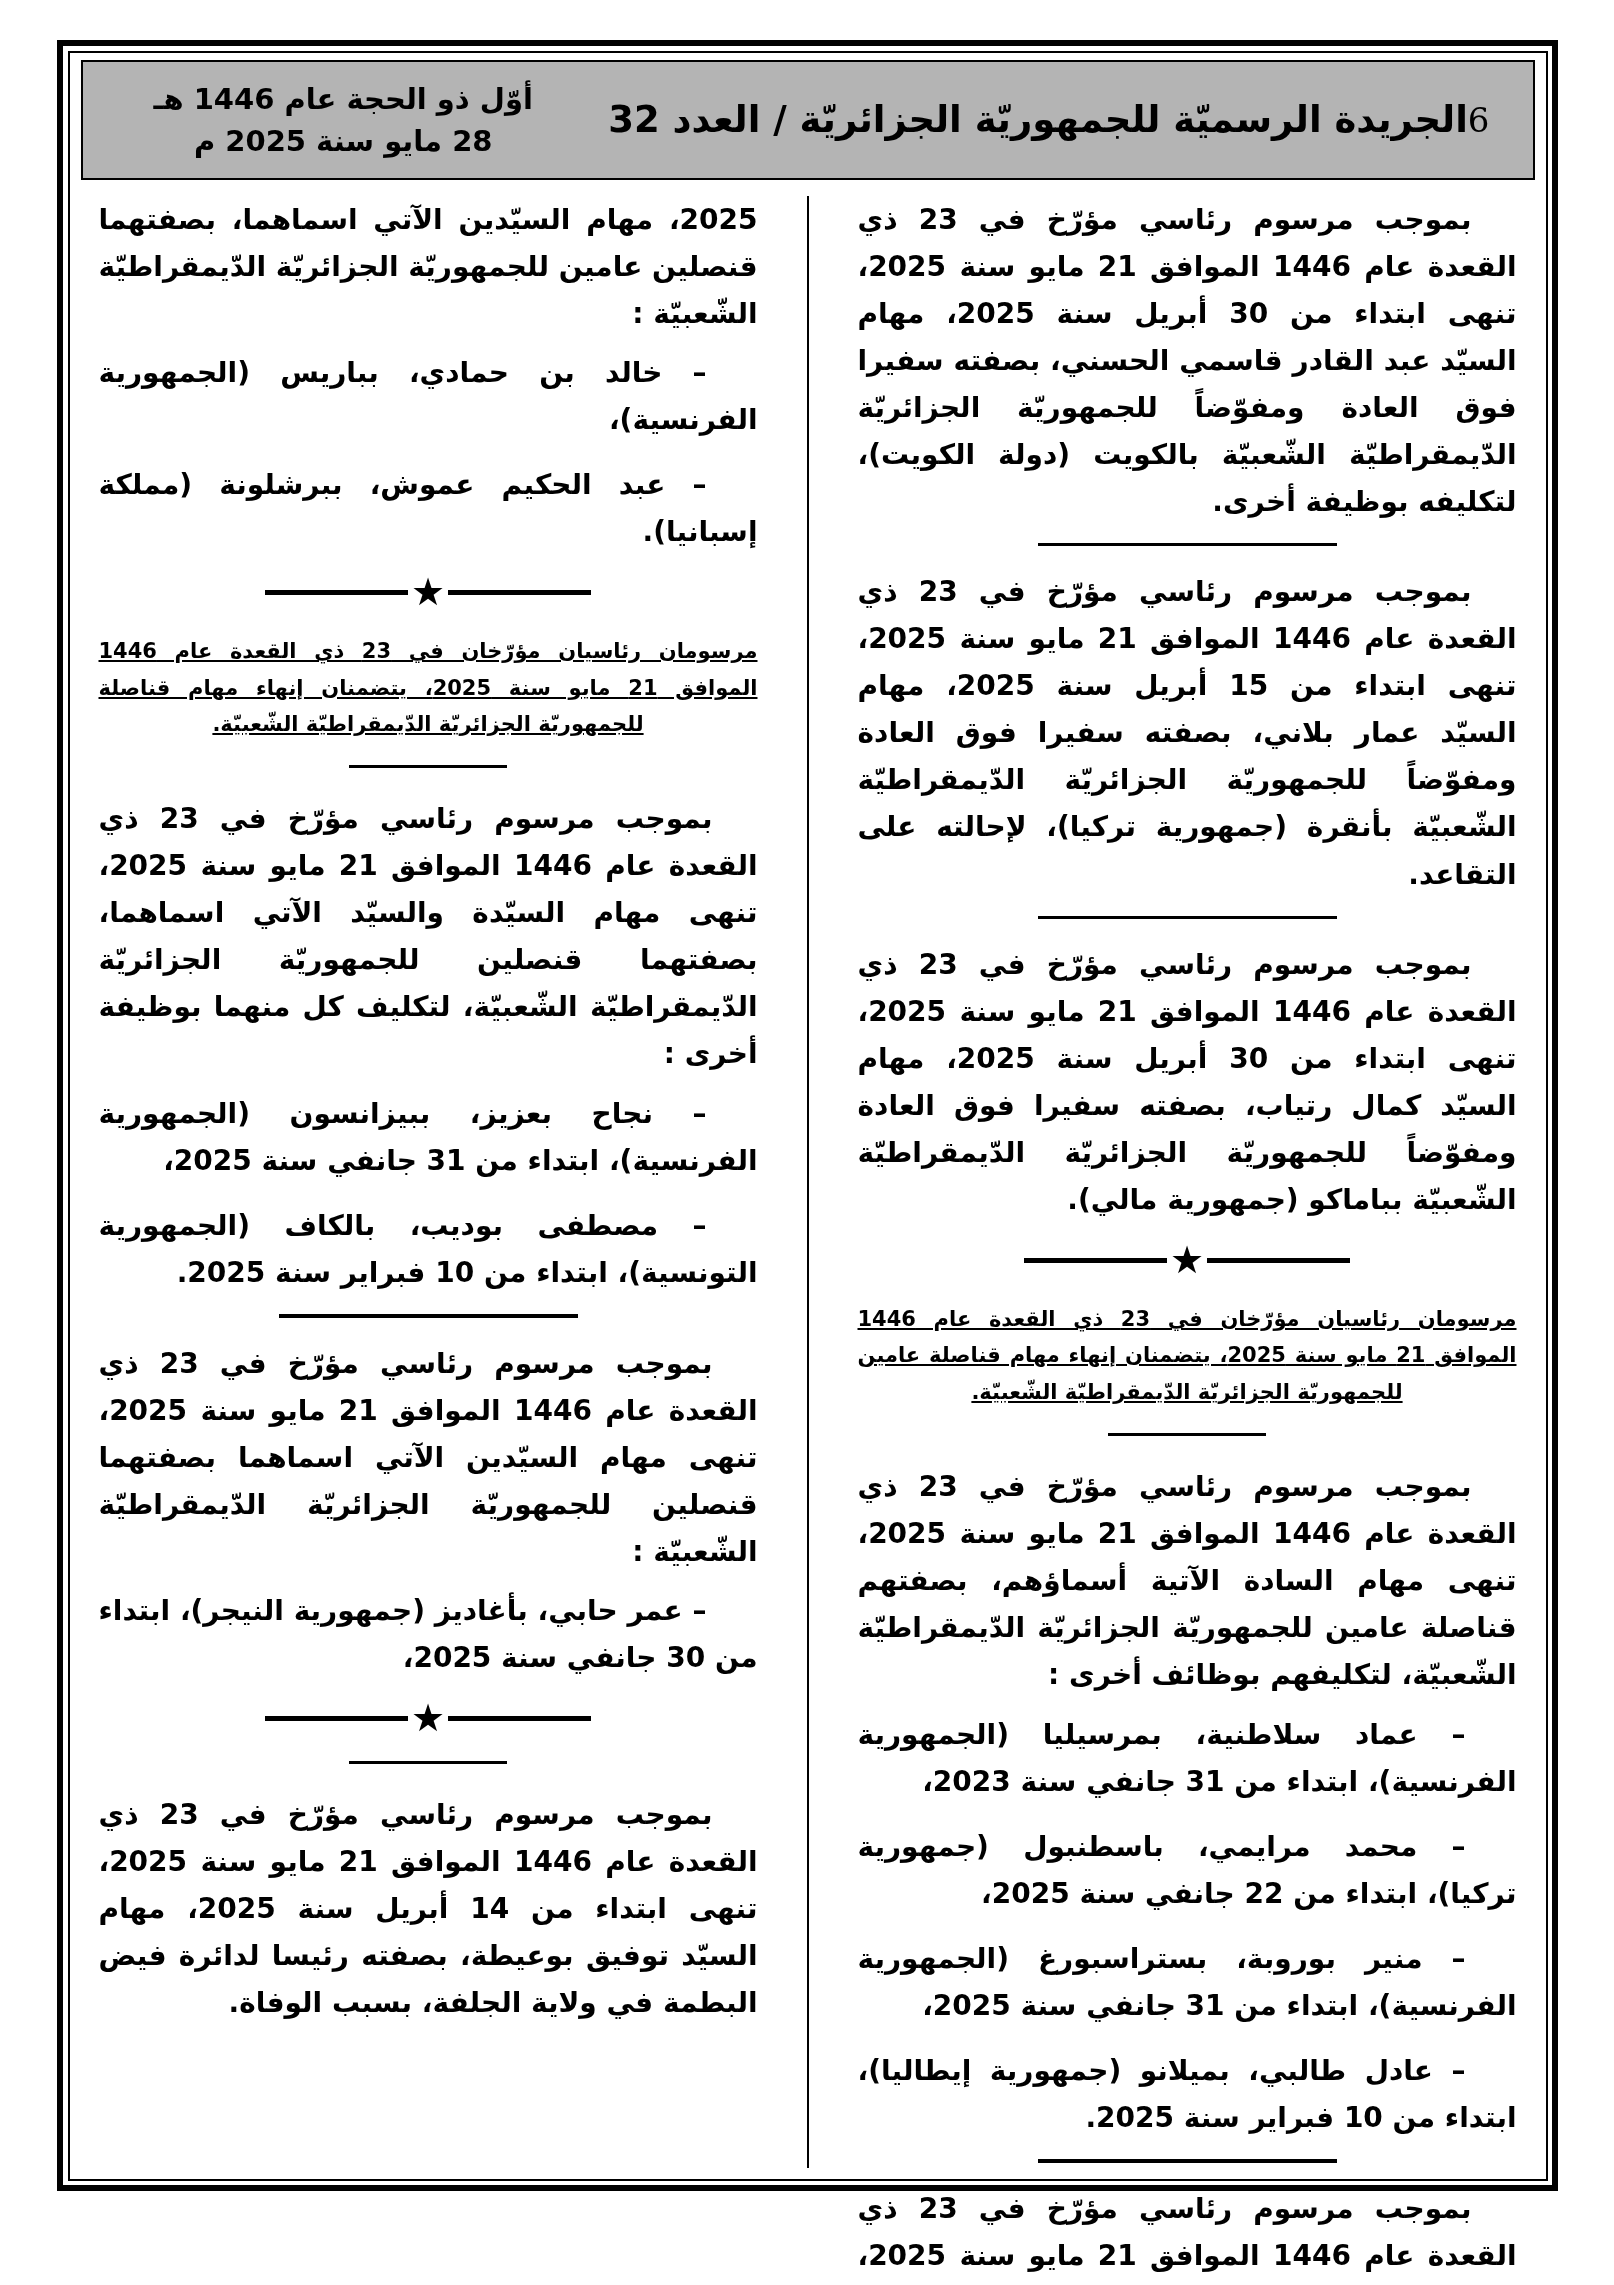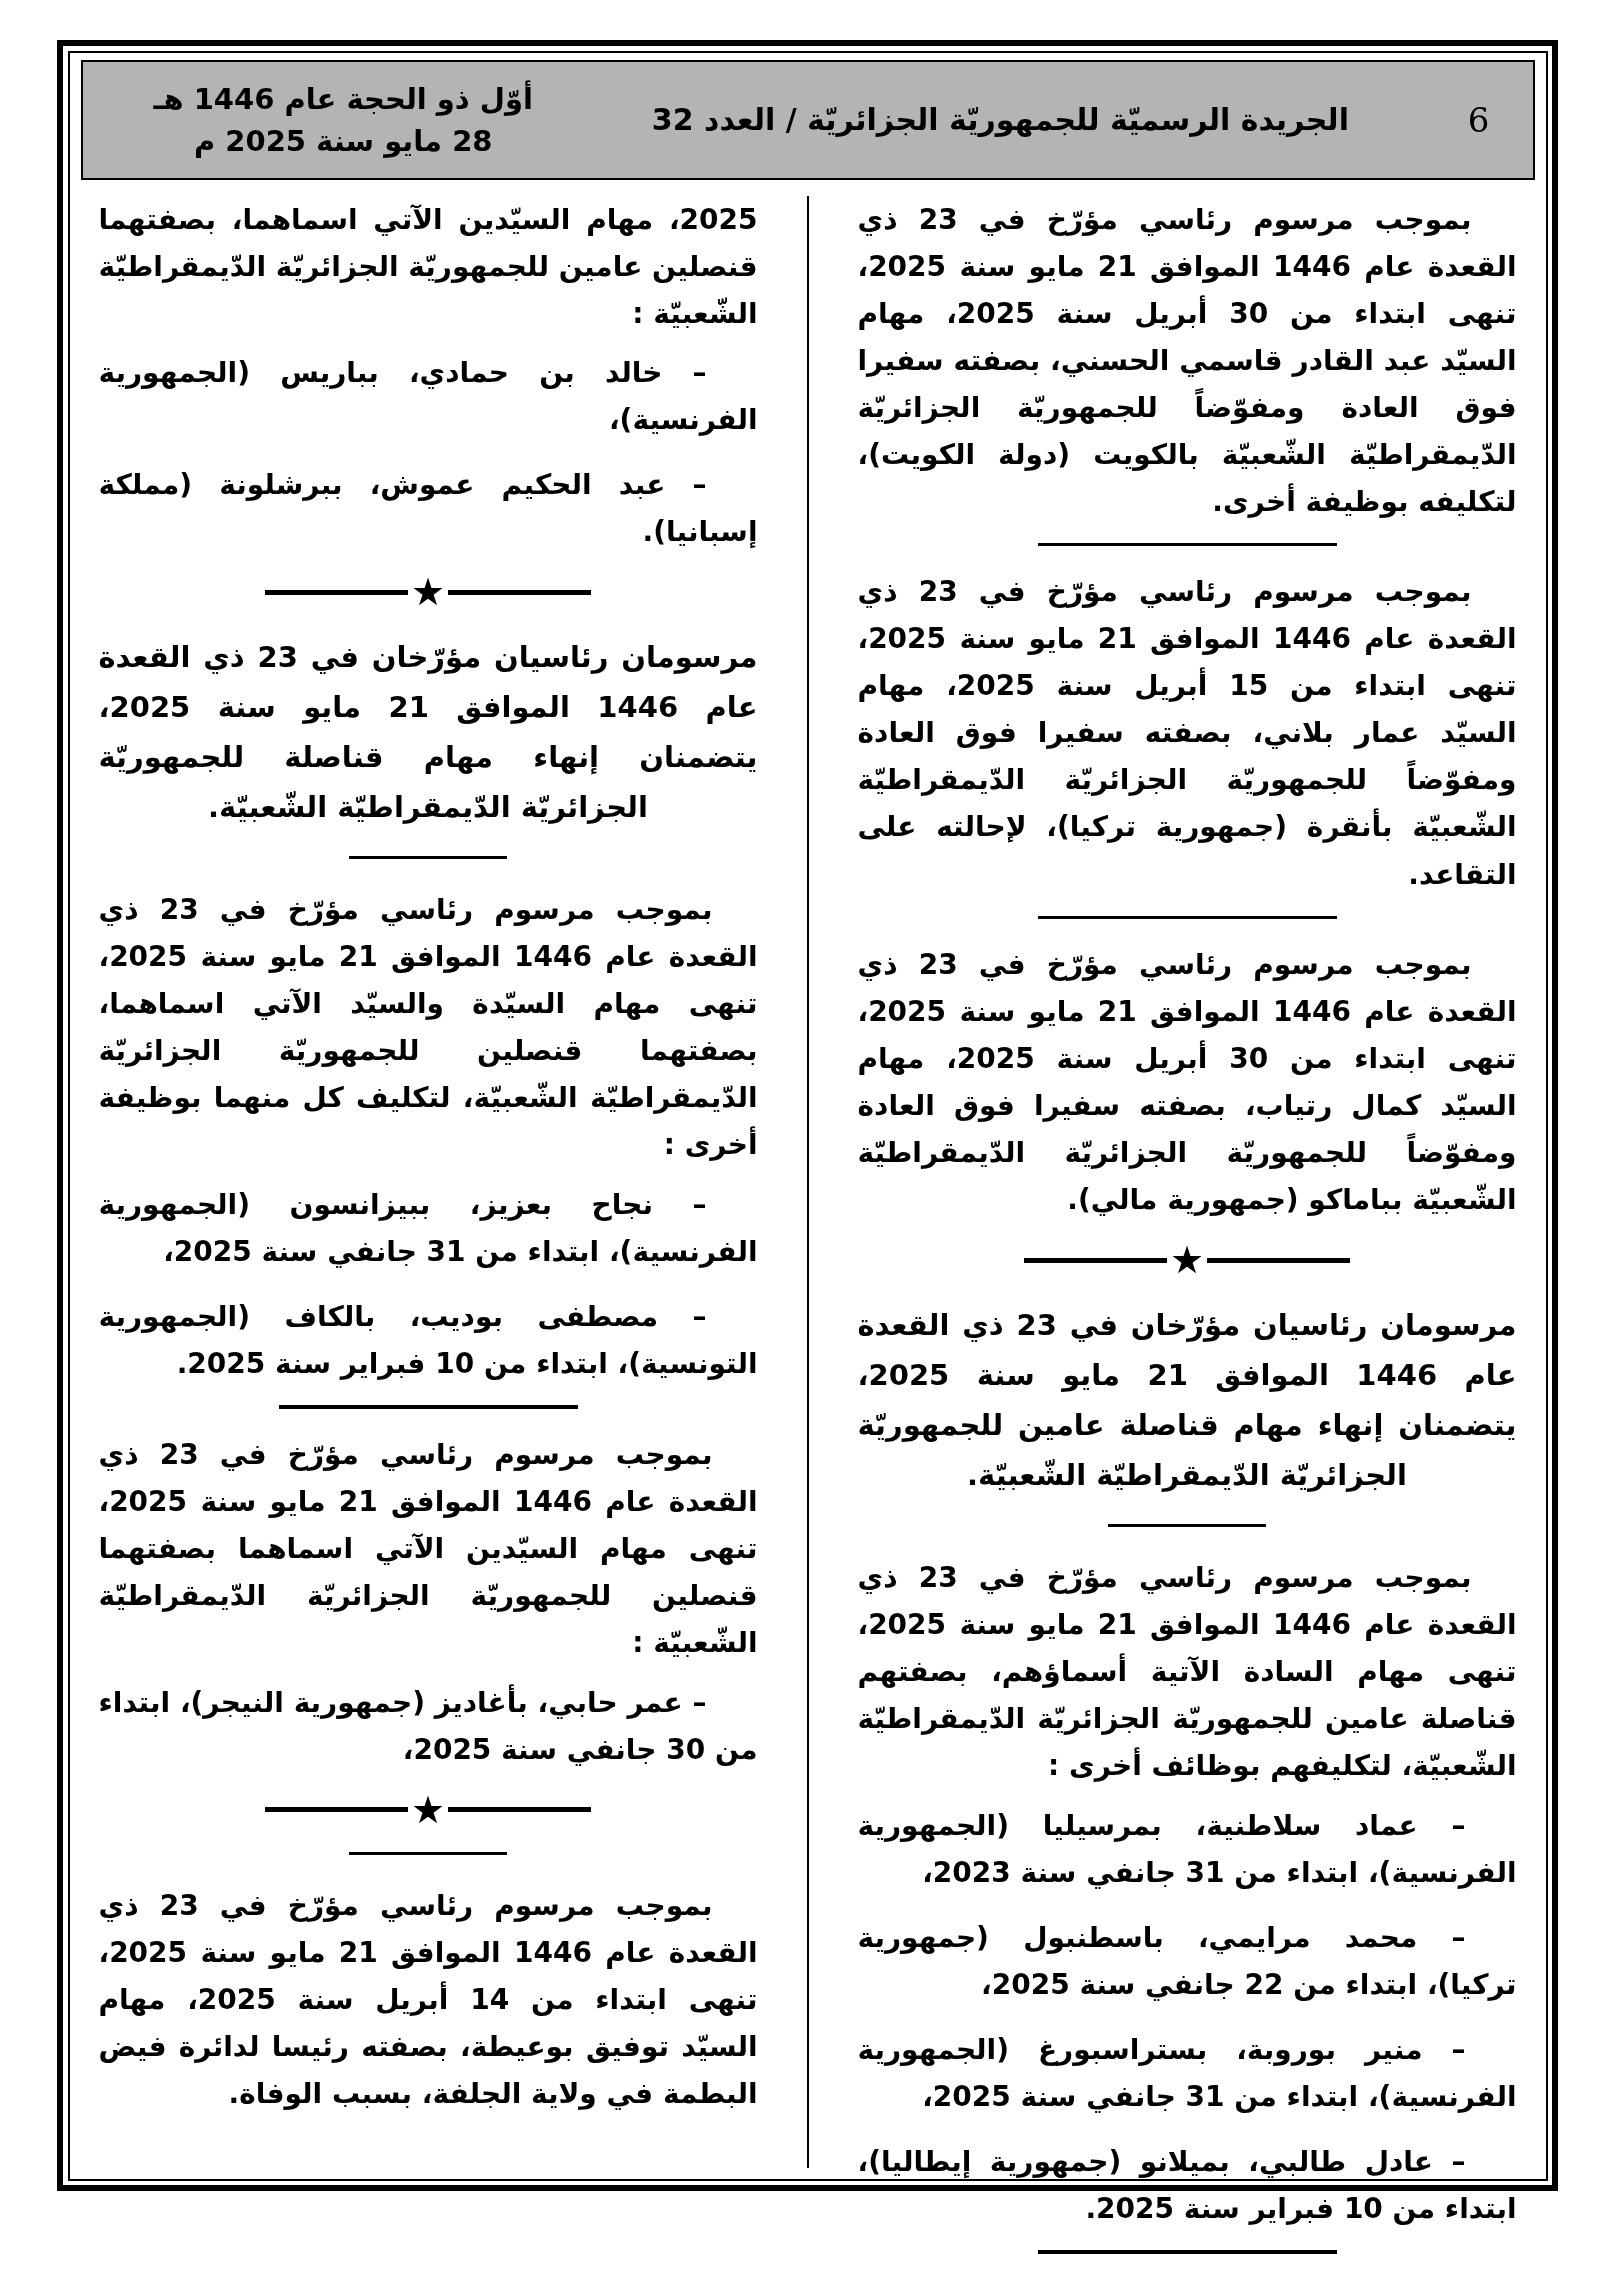--- a/index.html
+++ b/index.html
@@ -17,42 +17,42 @@
   .header-bar{
     position:absolute;top:7.2px;left:11px;right:11px;height:120px;
     background:#b4b4b4;border:2.7px solid #000;box-sizing:border-box;
     display:flex;align-items:center;
   }
   .header-dates{
     direction:rtl;text-align:center;font-weight:bold;font-size:29px;
     line-height:1.45;padding-left:71px;white-space:nowrap;
   }
   .header-title{
-    flex:1;direction:rtl;text-align:center;font-weight:bold;font-size:30px;
+    flex:1;direction:rtl;text-align:right;font-weight:bold;font-size:37px;
   }
   .header-pagenum{
     font-family:"DejaVu Serif", serif;font-size:34px;padding-right:43px;
   }
   .divider{
     position:absolute;top:143px;bottom:11px;left:737px;width:2.7px;background:#000;
   }
   .col{
     position:absolute;top:143px;width:659px;direction:rtl;
   }
   .col-right{right:29px;}
   .col-left{left:29px;}
   .para{
     margin:0 0 12.7px 0;font-size:28px;line-height:1.68;
     text-align:justify;text-justify:inter-word;text-indent:45px;font-weight:bold;
   }
   .para.cont{text-indent:0;}
   .para.list-item{margin-bottom:18px;text-indent:51px;}
   .heading{
-    margin:1.8px 0 12.7px 0;font-size:29px;line-height:1.72;font-weight:bold;
-    text-align:justify;text-align-last:center;
+    margin:1.8px 0 12.7px 0;font-size:21px;line-height:1.72;font-weight:bold;
+    text-align:justify;text-align-last:center;text-decoration:underline;
   }
   .sep{
     width:299px;height:3.6px;background:#000;margin:18px auto 22px auto;
   }
   .sep.short{
     width:158px;height:2.7px;margin:23.5px auto 27px auto;
   }
   .star-sep{
     width:326px;margin:18px auto 22px auto;display:flex;align-items:center;
   }

